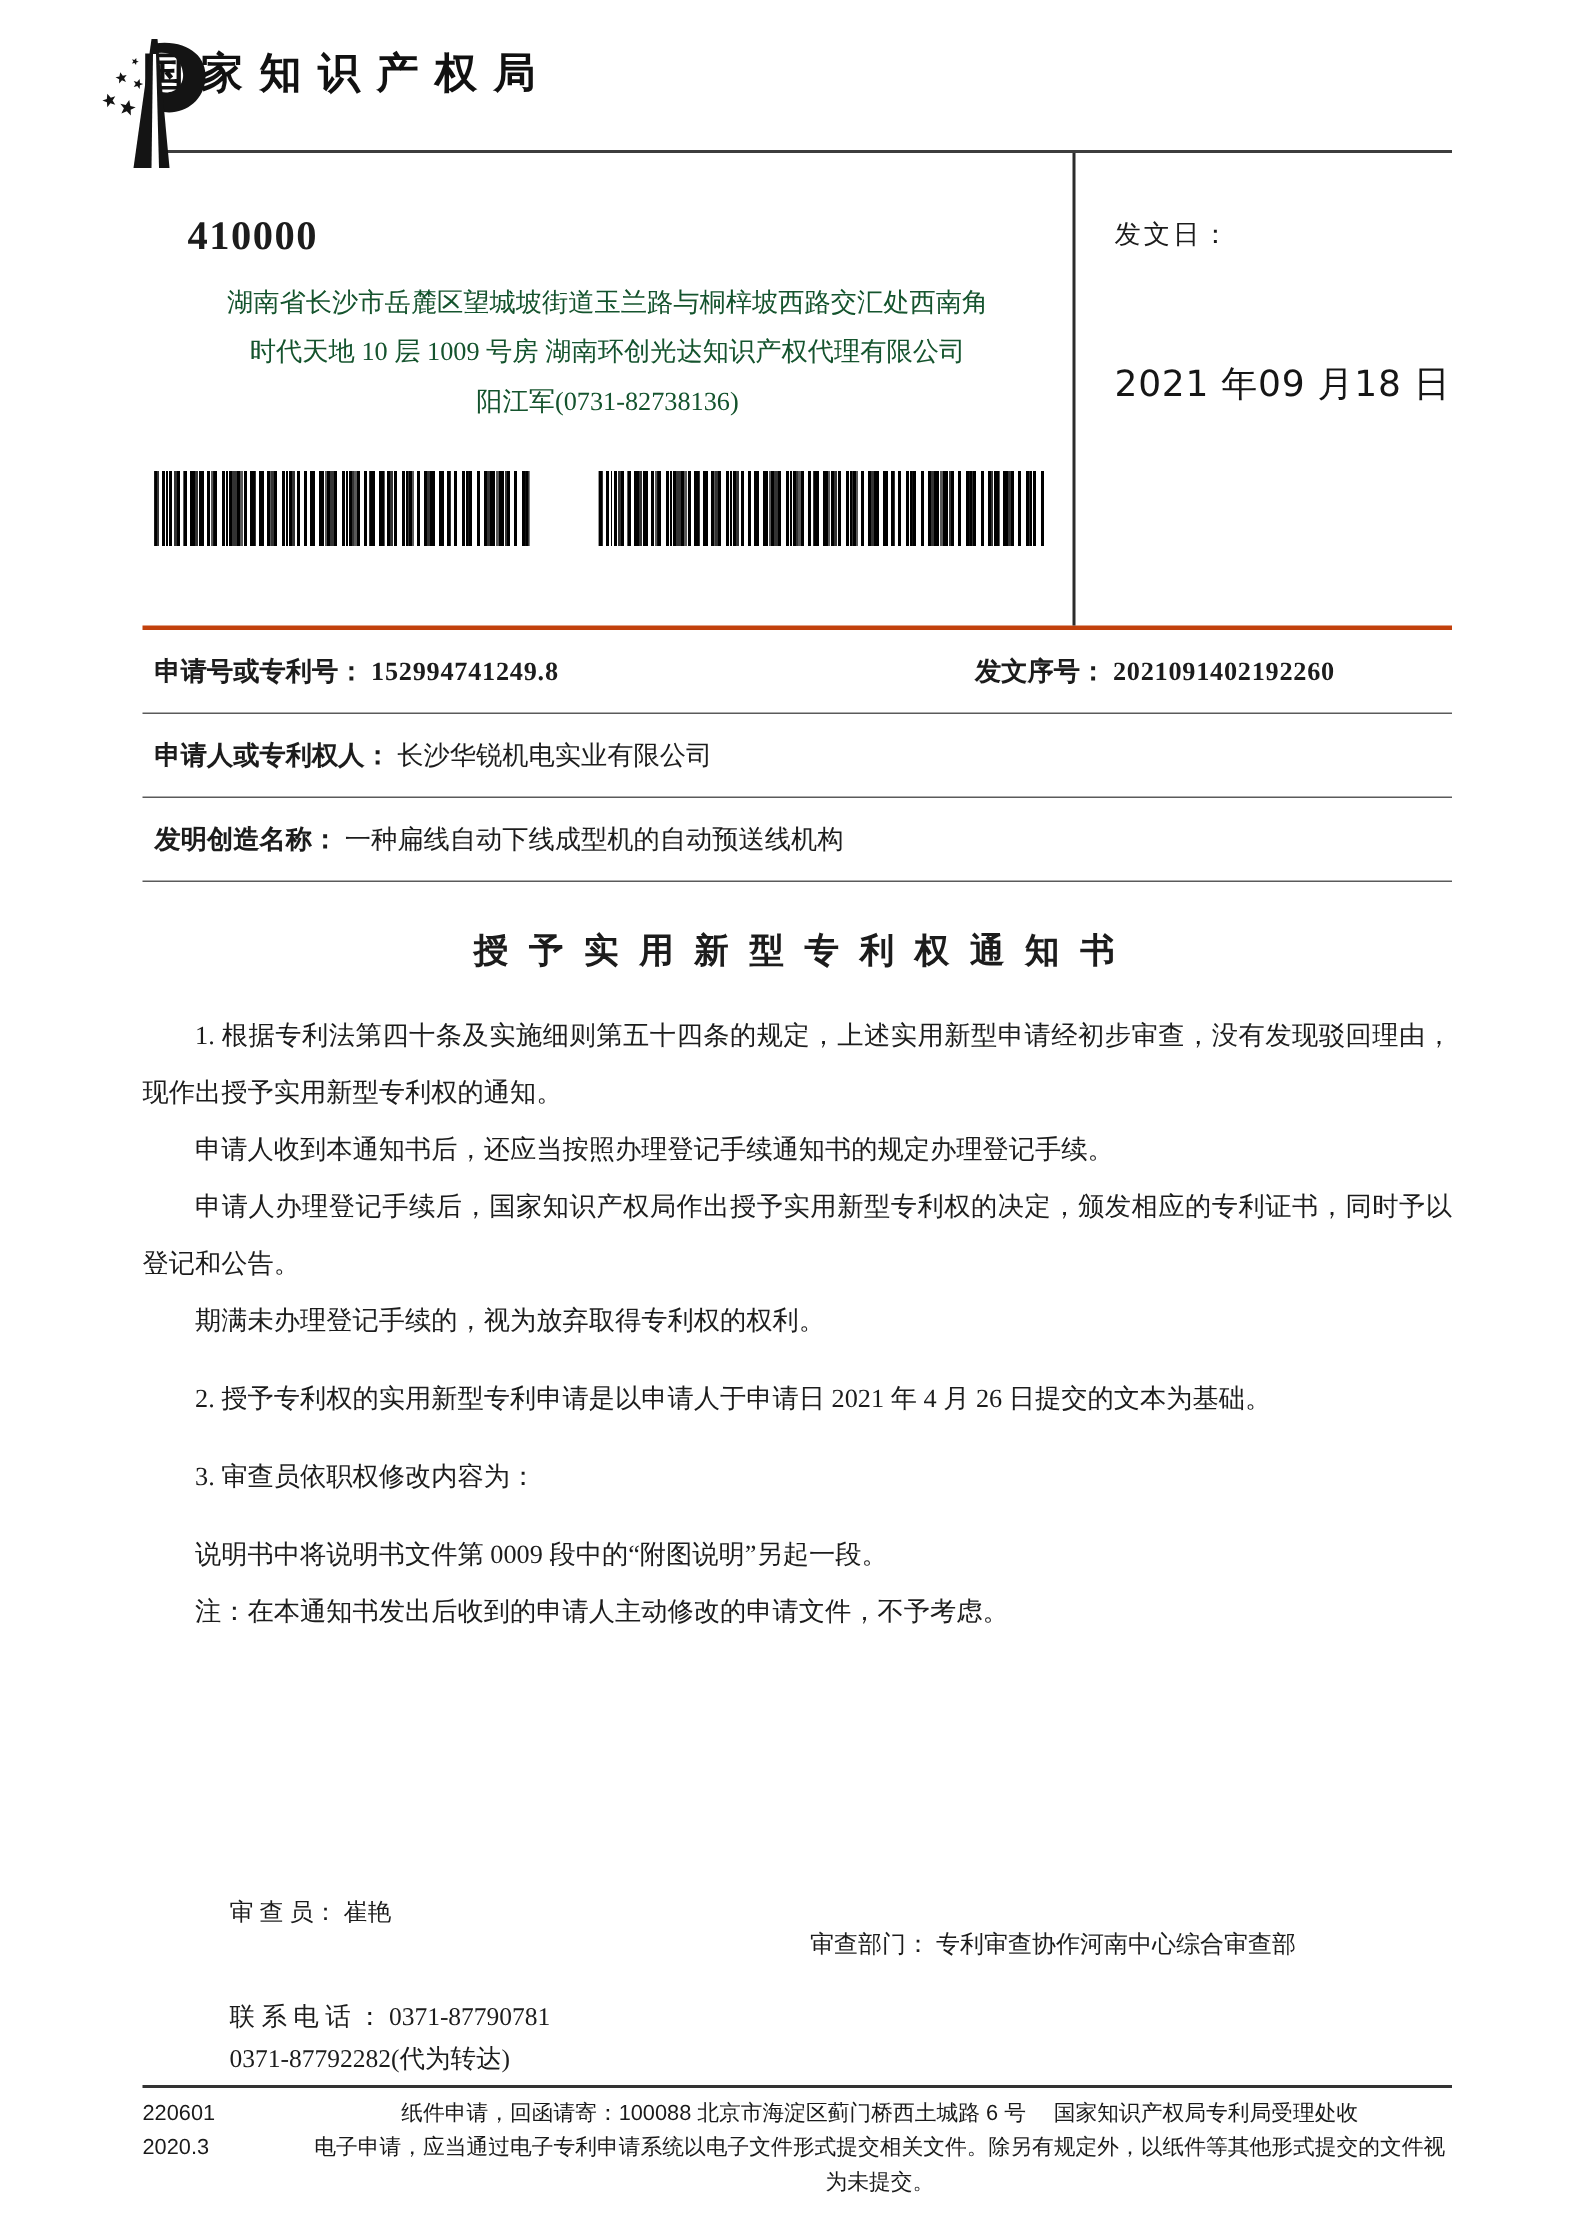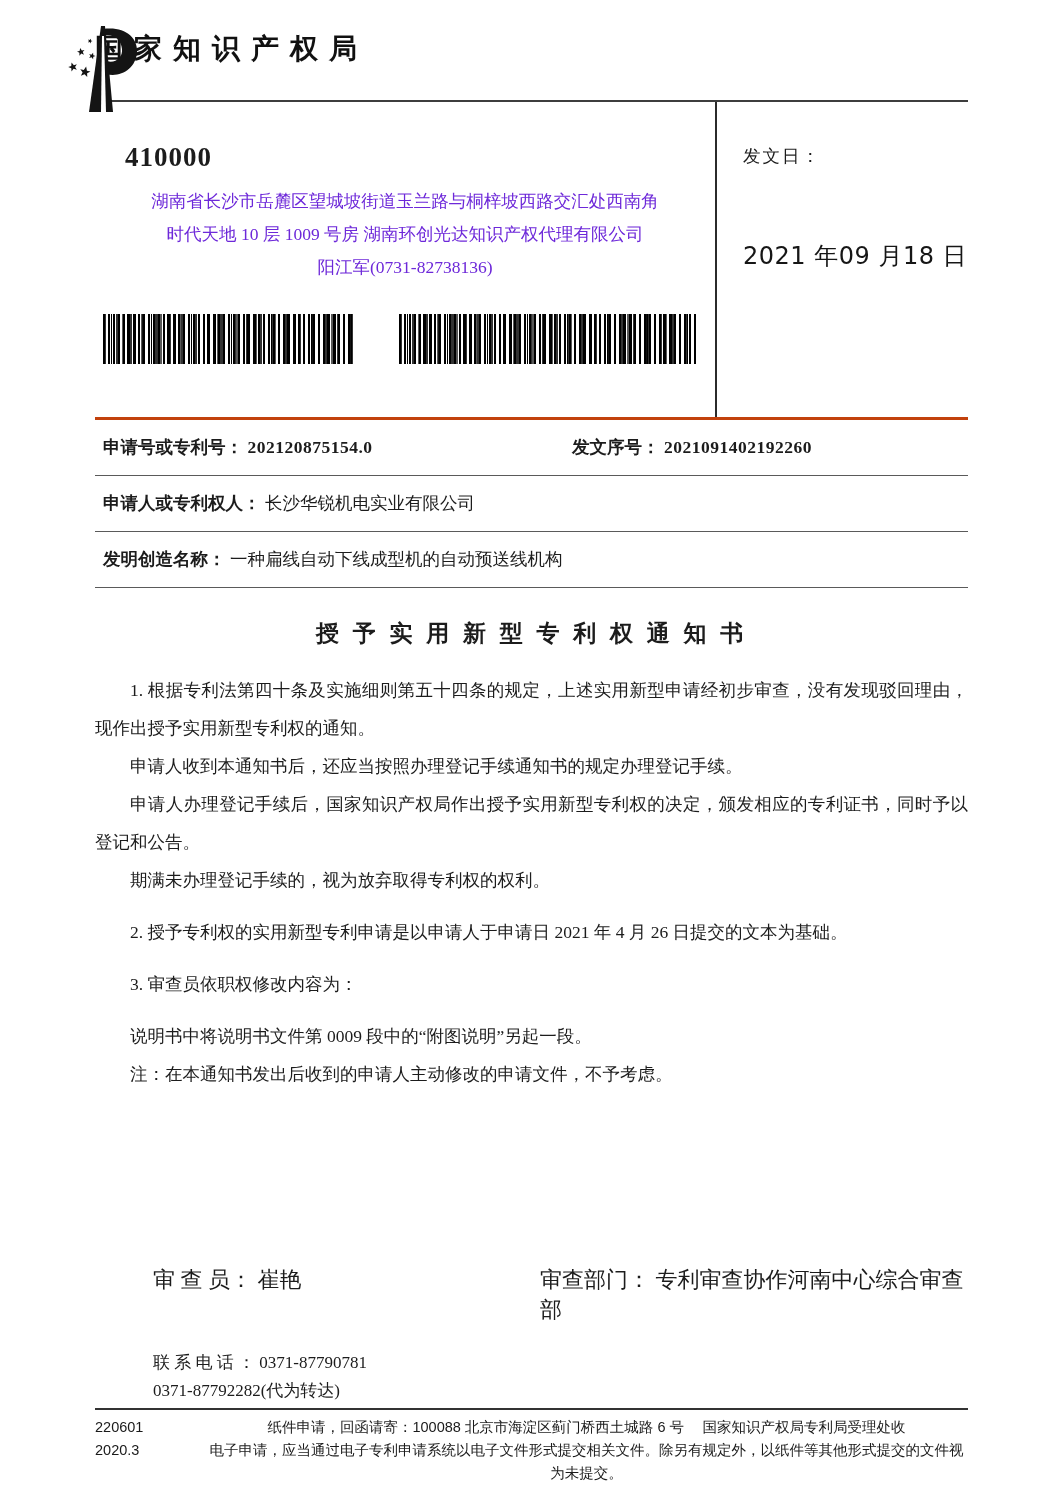--- a/index.html
+++ b/index.html
@@ -27,21 +27,21 @@
   }
   .header-rule { border-bottom:2.5px solid #3d3d3d; }
 
   
   .info-section { display:flex; height:318px; border-bottom:3px solid #c2410c; }
   .address-pane { flex:1; padding-top:28px; }
   .postcode {
     font-size:27px; font-weight:bold; letter-spacing:1px;
     margin:12px 0 12px 30px;
   }
-  .addr-line { text-align:center; font-size:17.5px; line-height:33px; color:#6d28d9; }
+  .addr-line { text-align:center; font-size:17.5px; line-height:33px; color:#14532d; }
   .barcode-row { display:flex; margin-top:30px; margin-left:8px; }
   .barcode {
     height:50px;
     background-image:
       repeating-linear-gradient(90deg,#000 0 2px,transparent 2px 5px),
       repeating-linear-gradient(90deg,#000 0 1px,transparent 1px 8px),
       repeating-linear-gradient(90deg,rgba(0,0,0,.8) 0 3px,transparent 3px 13px),
       repeating-linear-gradient(90deg,rgba(0,0,0,.65) 0 2px,transparent 2px 19px);
   }
   .barcode-1 { width:250px; }
@@ -64,37 +64,37 @@
 
   
   .field-row {
     border-bottom:1.5px solid #5a5a5a;
     padding:15px 0 16px 8px;
     font-size:17.5px;
   }
   .field-row .label { font-weight:bold; }
   .field-row .num { font-weight:bold; letter-spacing:0.5px; }
   .row-split { display:flex; }
-  .cell-serial { margin-left:auto; width:396px; }
+  .cell-serial { margin-left:auto; width:396px;text-align:center; }
 
   
   .doc-title {
     margin-top:30px;
     text-align:center;
     font-size:23px;
     font-weight:bold;
     letter-spacing:4px;
   }
   .body-text { margin-top:22px; font-size:17.5px; line-height:38px; }
   .body-text p { text-indent:2em; text-align:justify; }
   .body-text p.gap { margin-top:14px; }
 
   
   .spacer { height:172px; }
-  .sig-row { display:flex; font-size:22px; padding-left:58px; }
+  .sig-row { display:flex; font-size:16px; padding-left:58px;flex-direction:column; }
   .sig-dept { margin-left:auto; width:428px; }
   .contact { margin-top:24px; padding-left:58px; font-size:17px; line-height:28px; }
   .contact .line2 { padding-left:0; }
 
   
   .footer {
     margin-top:3px;
     border-top:2px solid #333;
     padding-top:6px;
     display:flex;
@@ -148,21 +148,21 @@
     </div>
     <div class="date-pane">
       <div class="date-label">发文日：</div>
       <div class="date-value">2021 年09 月18 日</div>
     </div>
   </div>
 
   <div class="content field-row row-split">
     <div>
       <span class="label">申请号或专利号：</span>
-      <span class="num">202120875154.0</span>
+      <span class="num">152994741249.8</span>
     </div>
     <div class="cell-serial">
       <span class="label">发文序号：</span>
       <span class="num">2021091402192260</span>
     </div>
   </div>
 
   <div class="content field-row">
     <span class="label">申请人或专利权人：</span>
     <span>长沙华锐机电实业有限公司</span>

